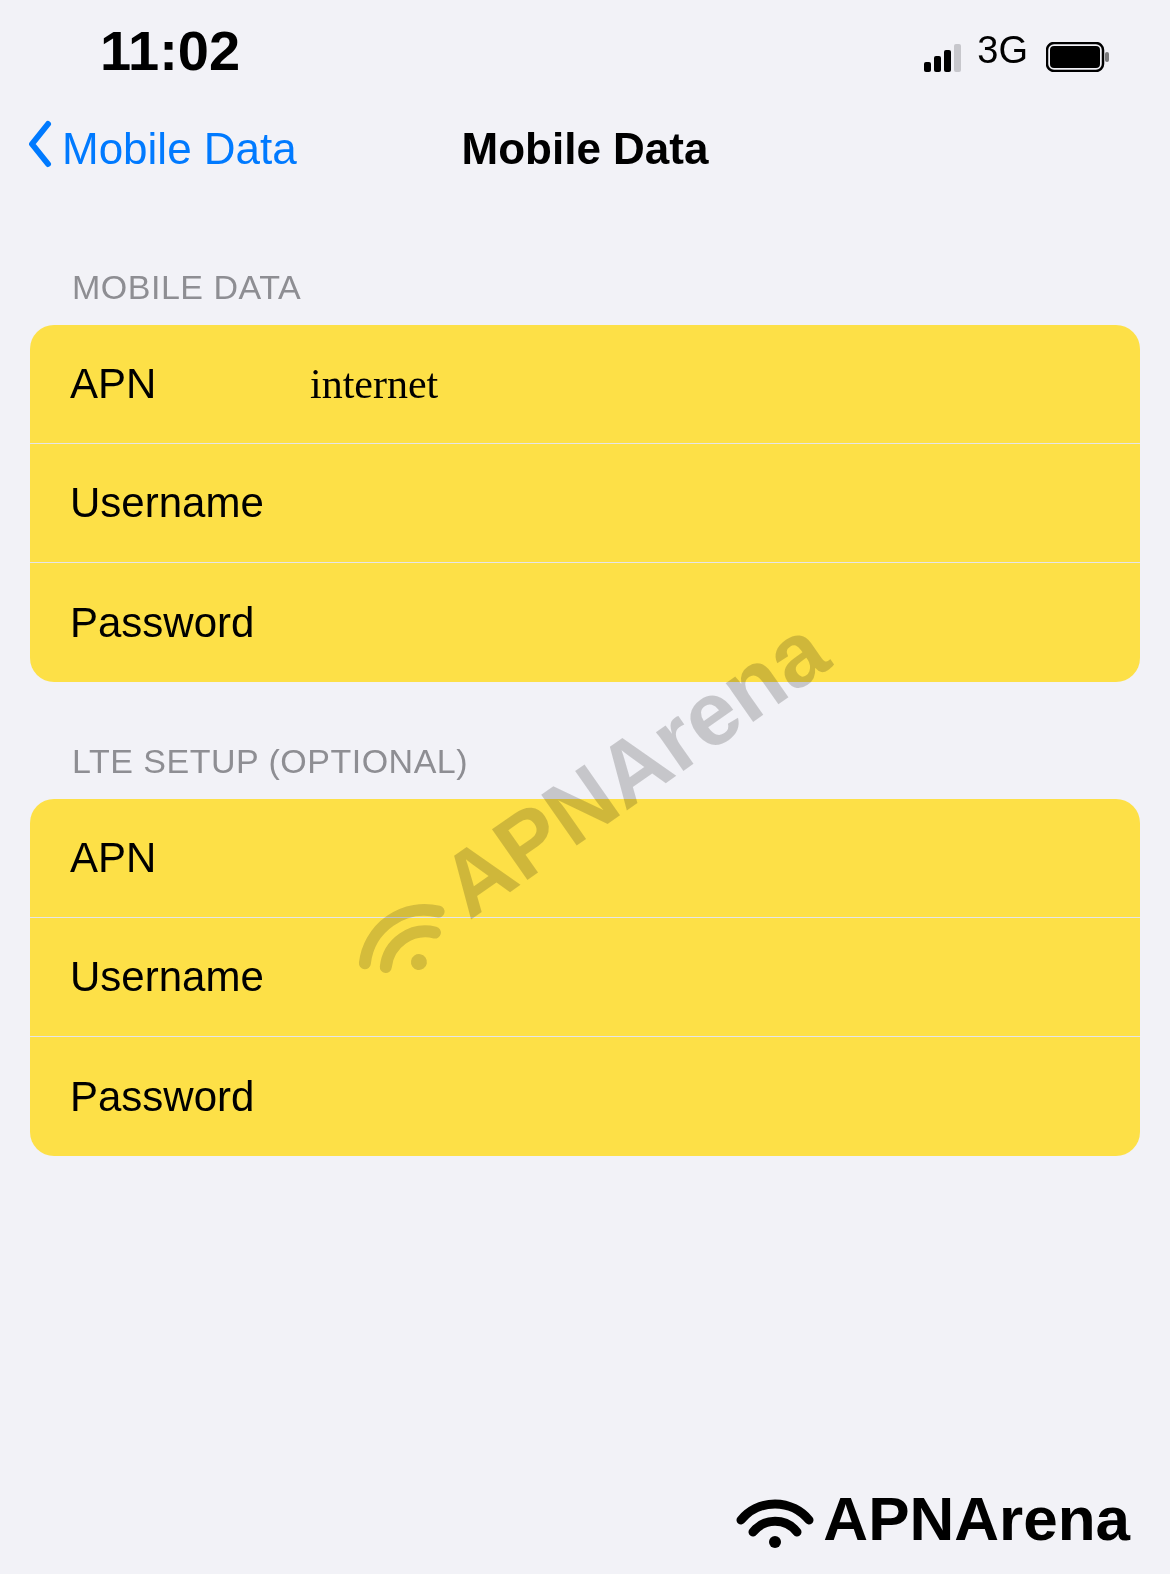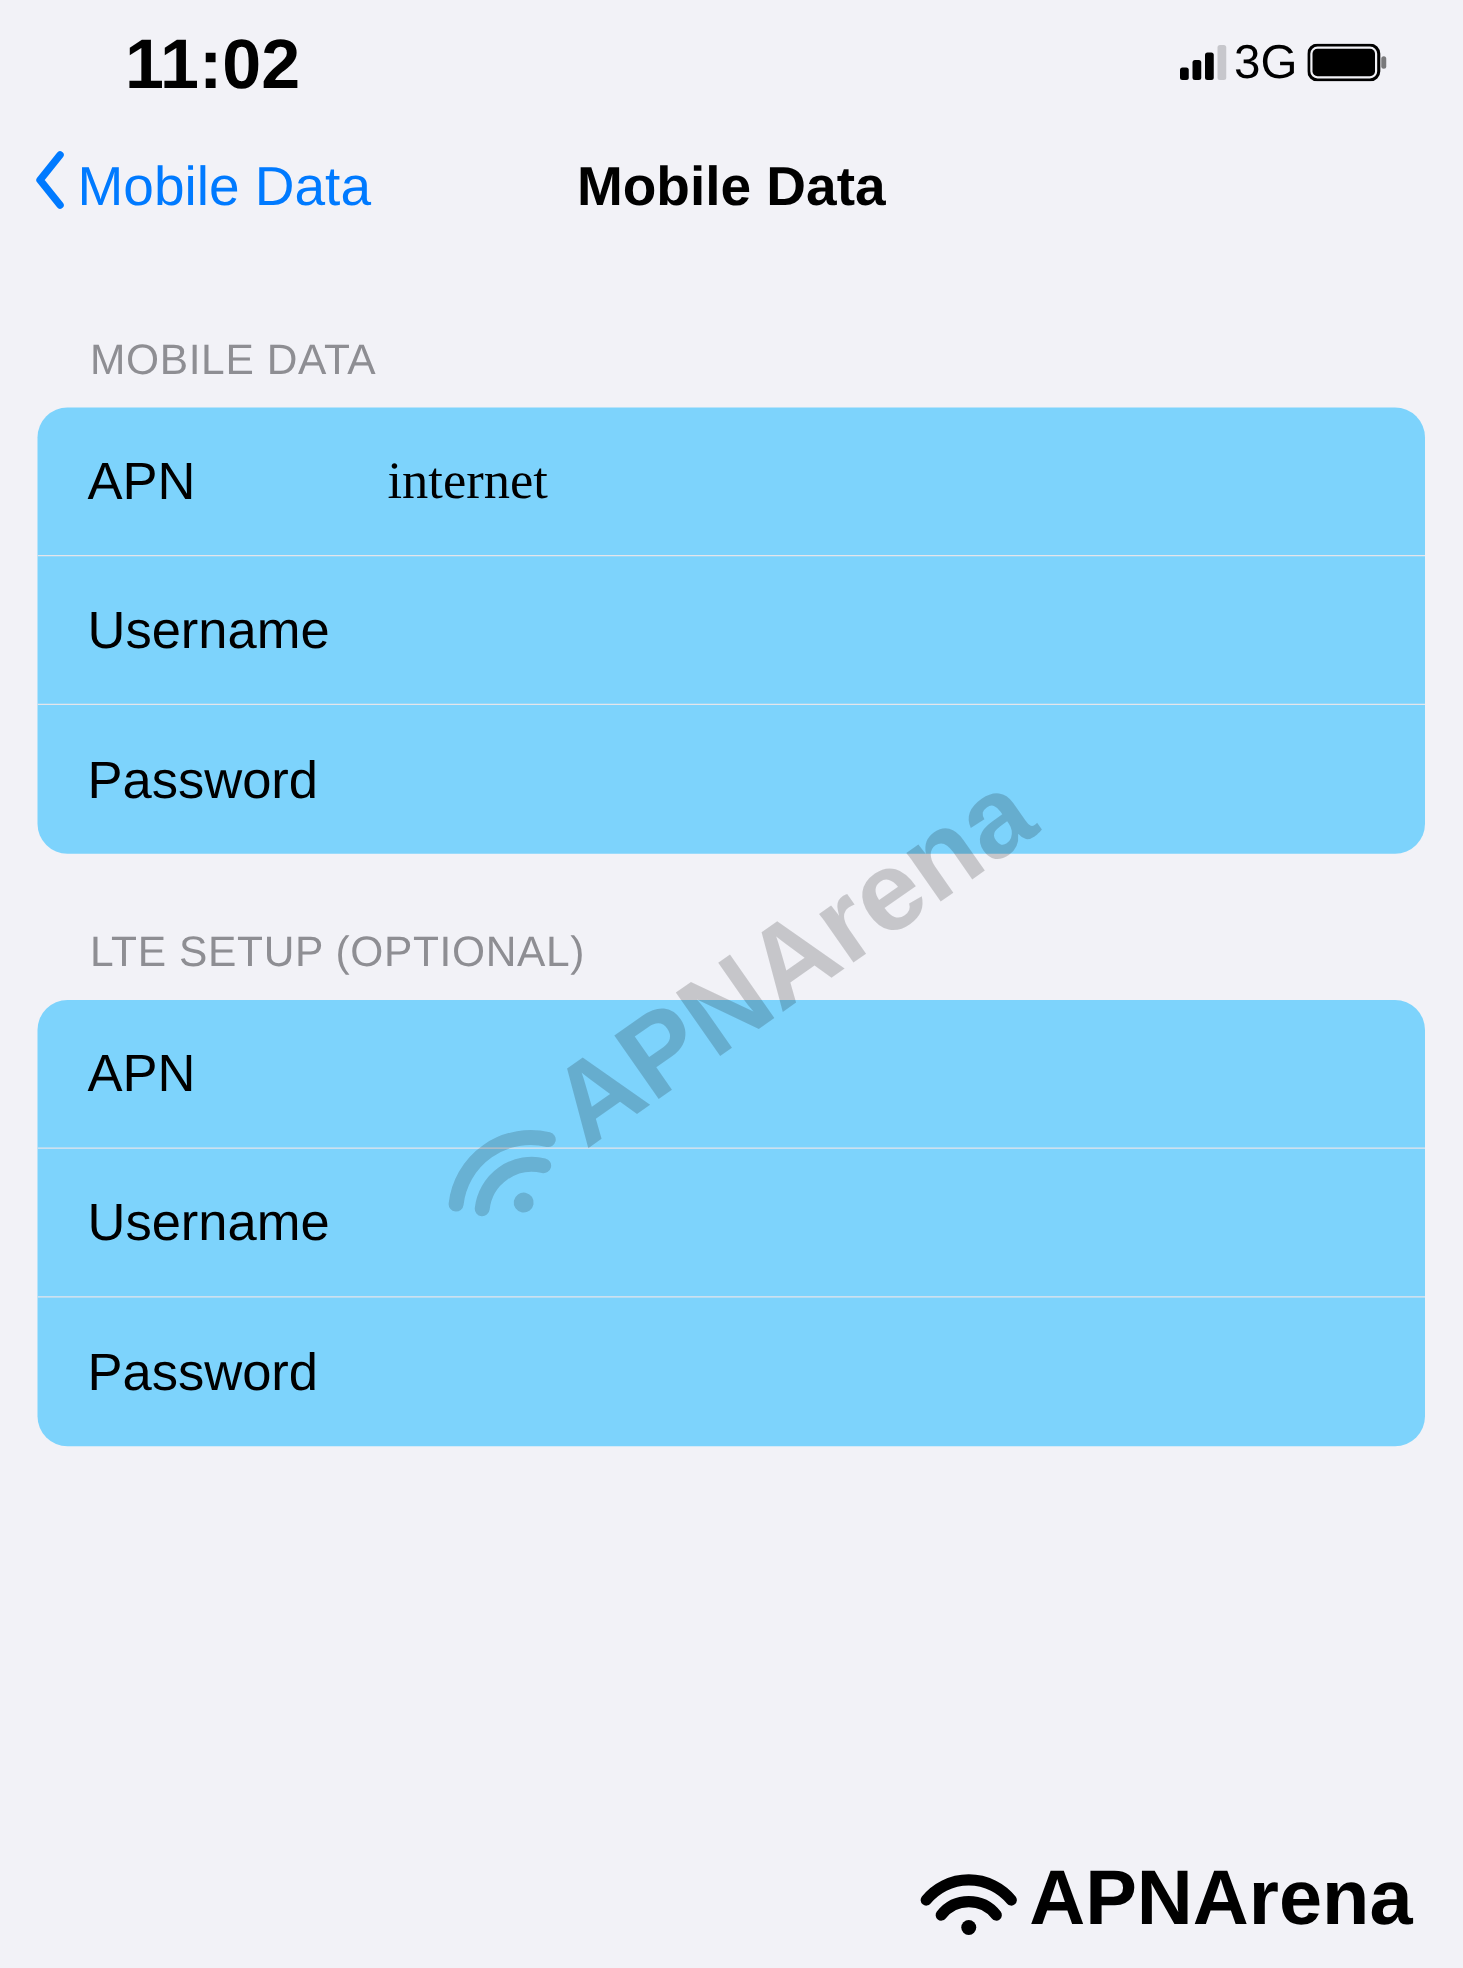--- a/index.html
+++ b/index.html
@@ -22,21 +22,22 @@
       padding: 30px 60px 20px 100px;
       height: 90px;
     }
     .status-left {
       font-size: 56px;
       font-weight: 600;
       color: #000;
     }
     .status-right {
       display: flex;
-      align-items: center;
+      align-items: flex-end;
+      gap: 10px;
     }
     .signal-bars {
       display: flex;
       align-items: flex-end;
       gap: 3px;
       height: 28px;
     }
     .bar {
       width: 7px;
       background: #000;
@@ -91,21 +92,21 @@
       font-weight: 400;
       color: #8e8e93;
       letter-spacing: 0.5px;
       padding: 60px 42px 18px 42px;
       text-transform: uppercase;
     }
     .section-header.first {
       padding-top: 50px;
     }
     .settings-group {
-      background: #7dd3fc;
+      background: #fde047;
       border-radius: 24px;
       overflow: hidden;
     }
     .settings-row {
       display: flex;
       align-items: center;
       padding: 0 40px;
       height: 119px;
       border-bottom: 1px solid #e5e5ea;
     }

